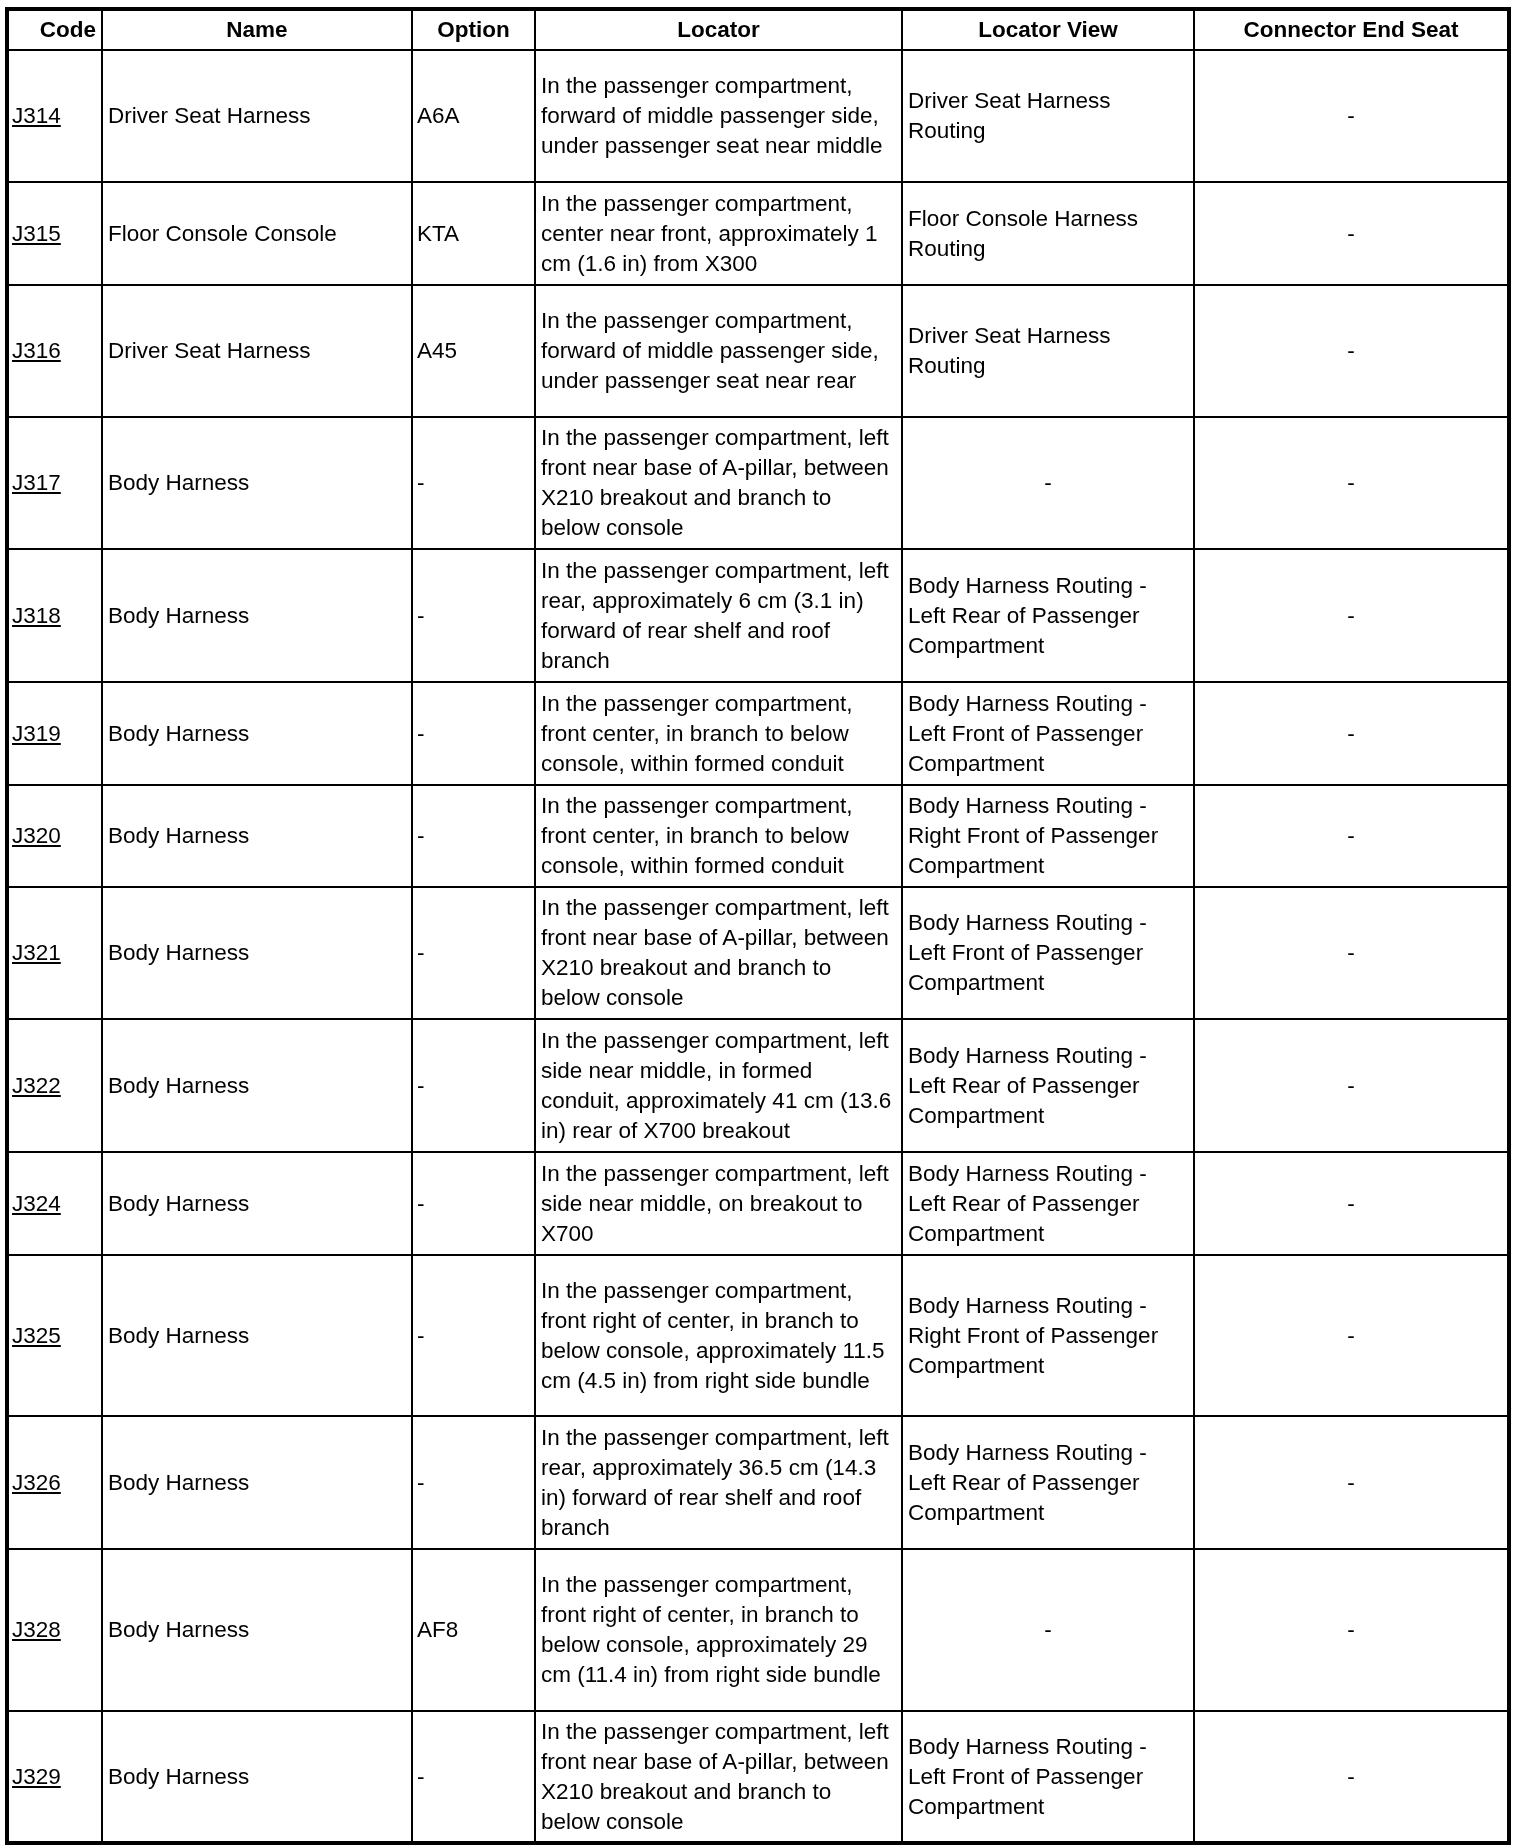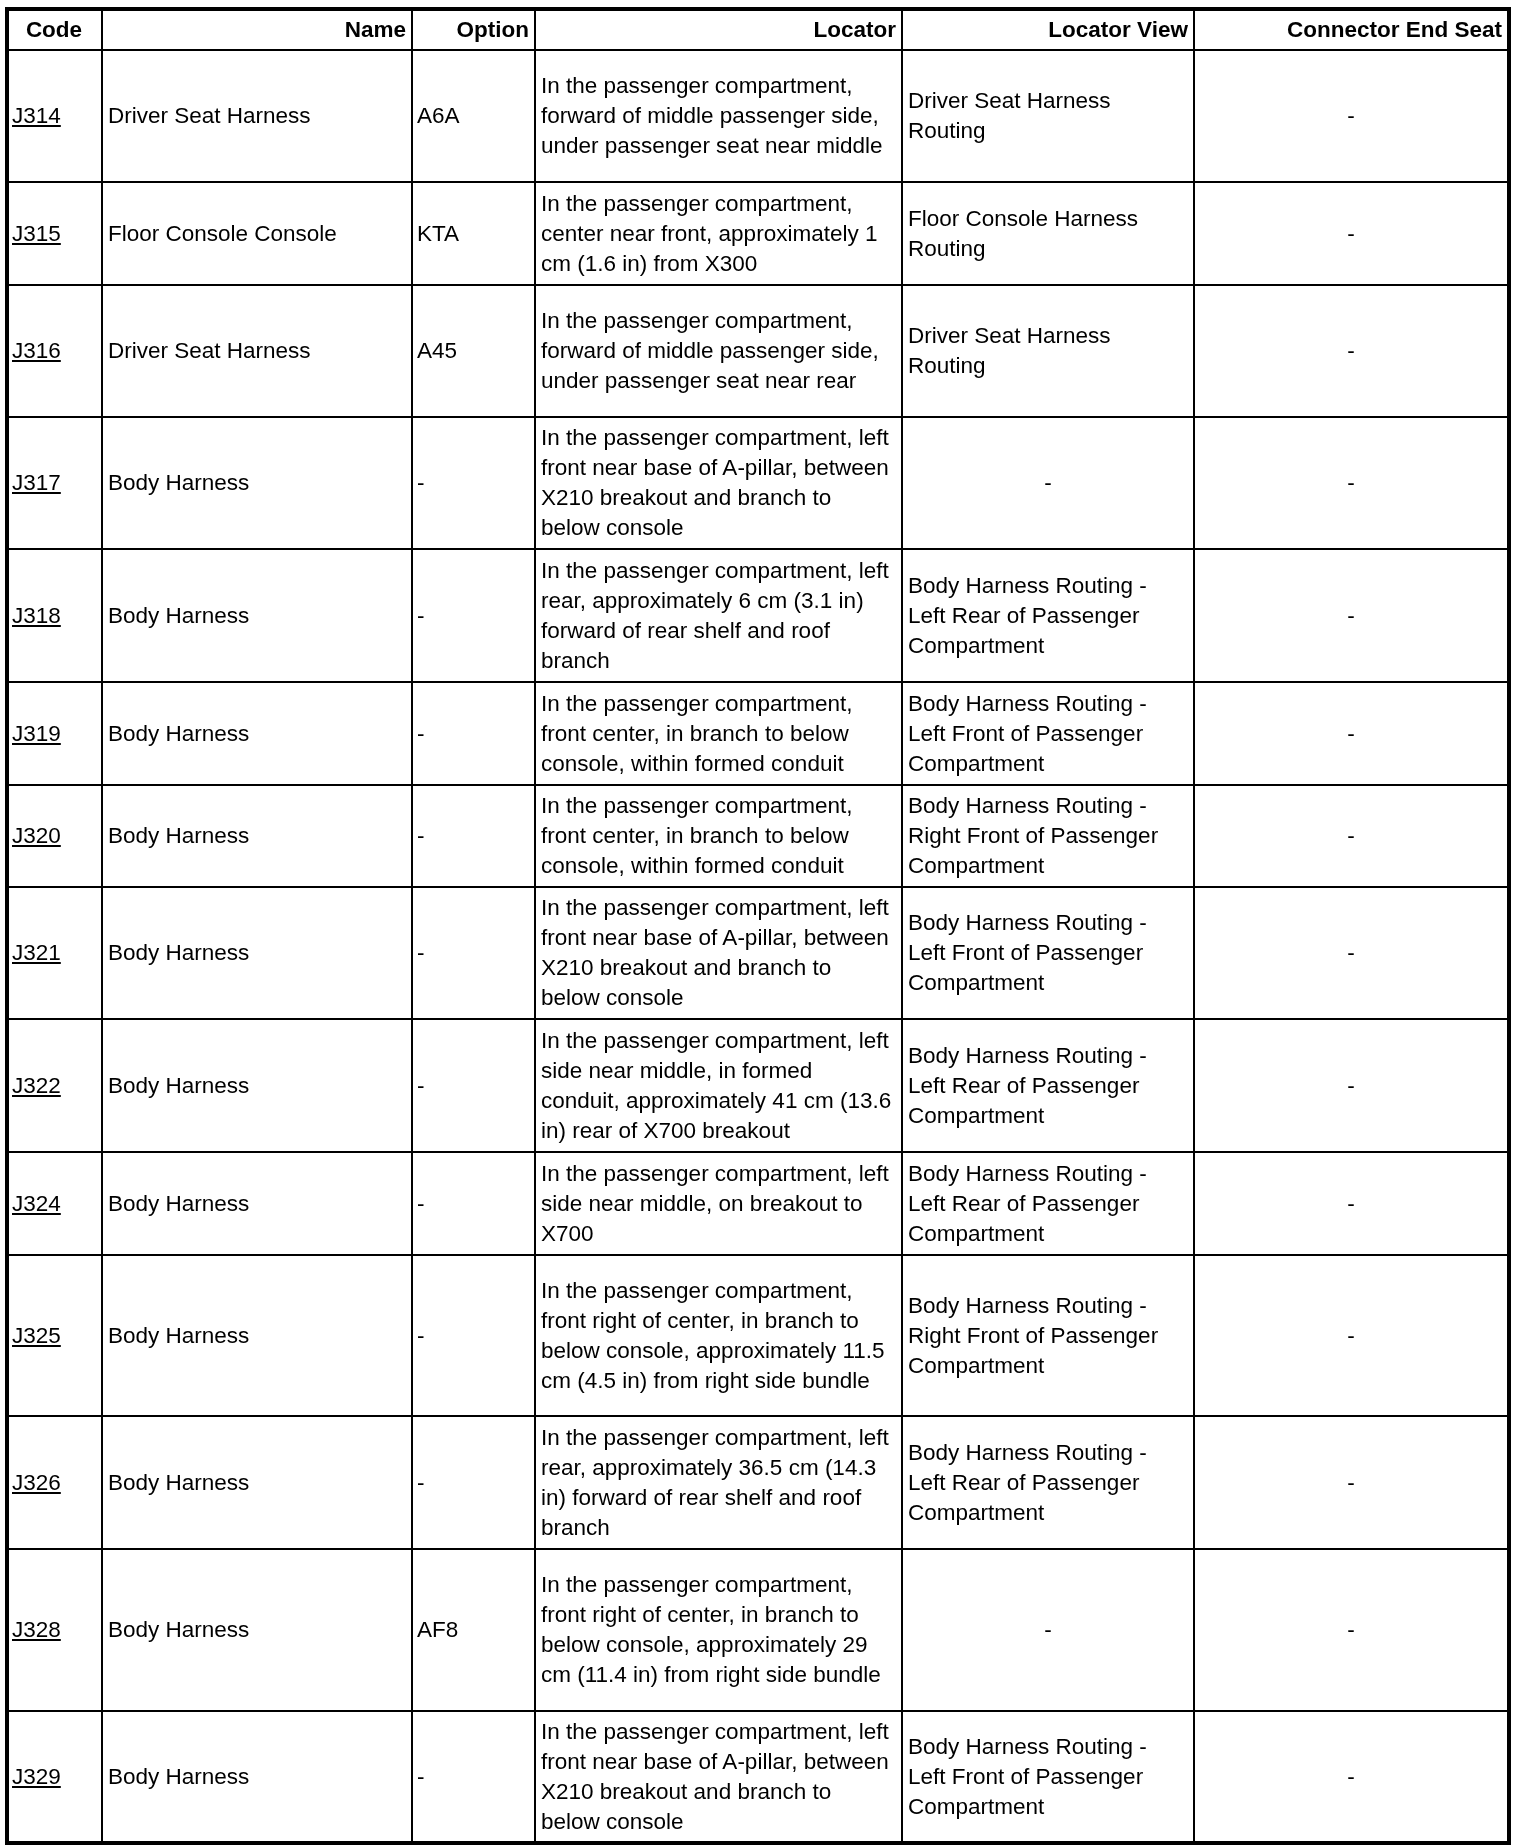--- a/index.html
+++ b/index.html
@@ -11,22 +11,22 @@
     border-collapse: collapse; table-layout: fixed;
     border: 4px solid #000;
   }
   table.conn th, table.conn td {
     border: 2px solid #000;
     padding: 0 5px;
     font-size: 22.5px; line-height: 30px;
     vertical-align: middle;
     overflow: hidden;
   }
-  table.conn th { font-weight: bold; text-align: right; height: 38px; }
-  table.conn th.code-h { text-align: center; padding-left: 3px; margin-left: 43px; }
+  table.conn th { font-weight: bold; text-align: center; height: 38px; }
+  table.conn th.code-h { text-align: right; padding-left: 3px; margin-left: 43px; }
   table.conn td.code { padding-left: 3px; text-decoration: underline; }
   table.conn td.center { text-align: center; }
   table.conn td.opt { padding-left: 4px; }
   col.c-code { width: 95px; }
   col.c-name { width: 310px; }
   col.c-opt { width: 123px; }
   col.c-loc { width: 367px; }
   col.c-locv { width: 292px; }
   col.c-conn { width: 315px; }
   td.thin-l { border-left-width: 1px; margin-left: 40px; }

